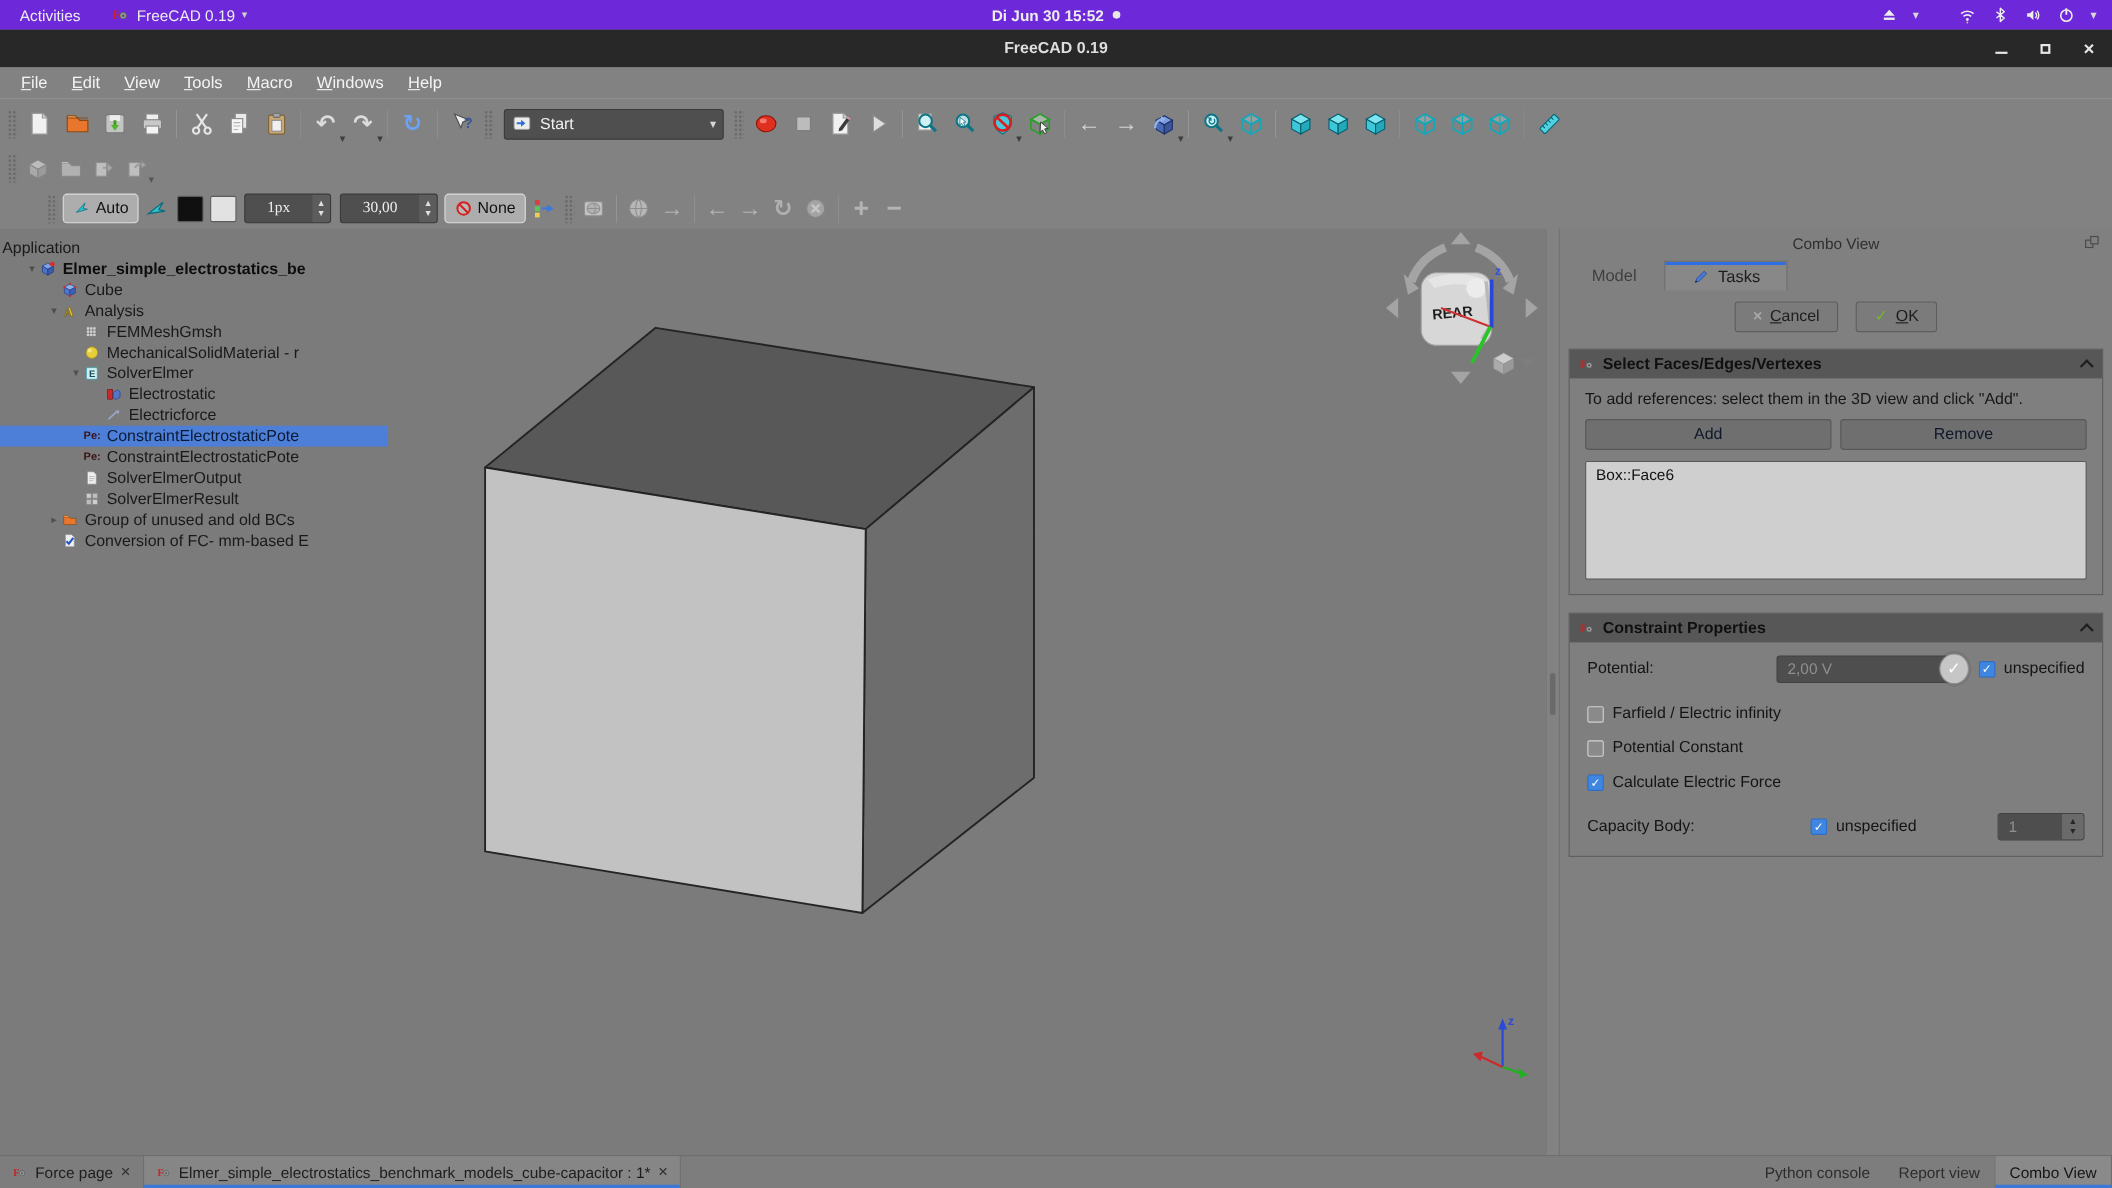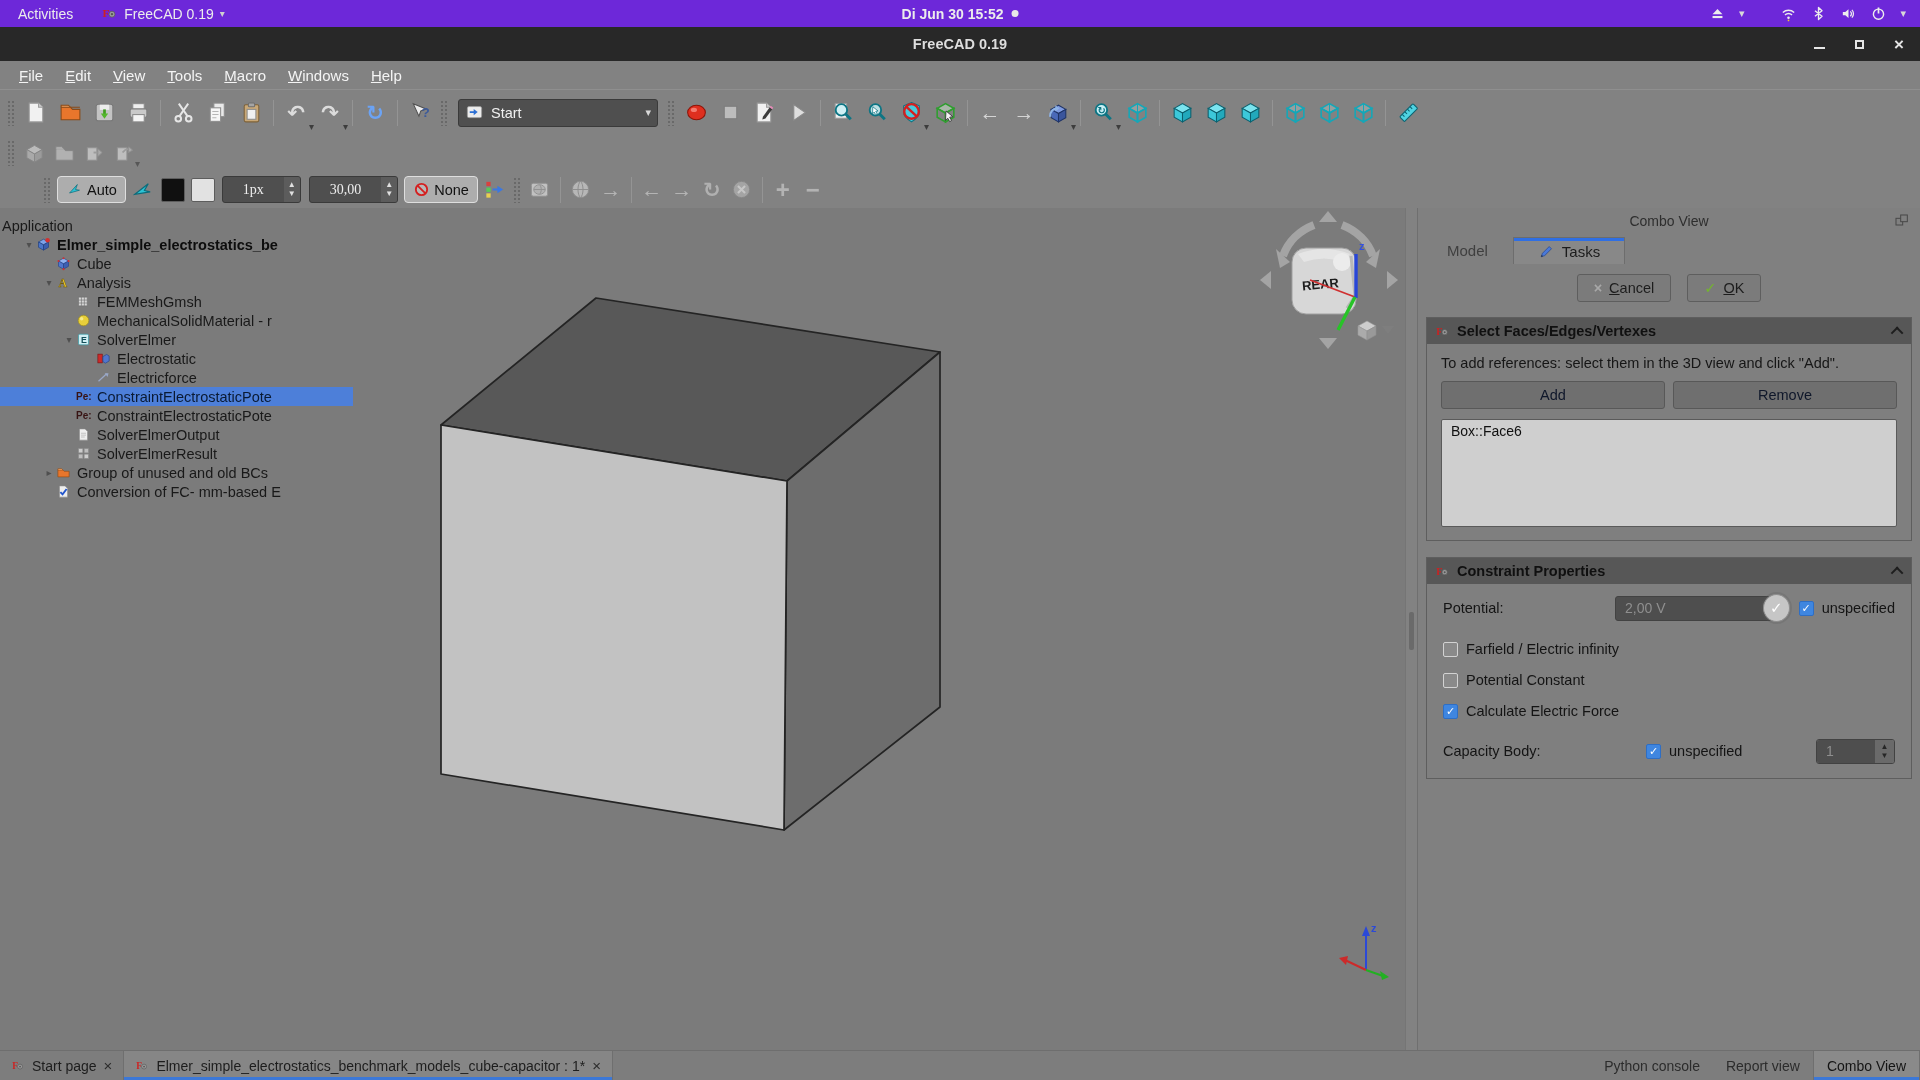--- a/index.html
+++ b/index.html
@@ -1008,21 +1008,21 @@
 
   <div class="mdibar" id="mdibar">
     <span class="mditab">
         <span class="fcmini icn">
           <svg viewBox="0 0 24 24">
             <text x="2" y="17" font-size="16" font-weight="bold" fill="#cc2222" font-family="Liberation Serif,serif">F</text>
             <circle cx="15.5" cy="13" r="4.2" fill="#9a9a9a" stroke="#555"></circle>
             <circle cx="15.5" cy="13" r="1.6" fill="#555"></circle>
           </svg>
         </span>
-        <span>Start page</span>
+        <span>Force page</span>
         <span class="close">×</span>
       </span>
       <span class="mditab active">
         <span class="fcmini icn">
           <svg viewBox="0 0 24 24">
             <text x="2" y="17" font-size="16" font-weight="bold" fill="#cc2222" font-family="Liberation Serif,serif">F</text>
             <circle cx="15.5" cy="13" r="4.2" fill="#9a9a9a" stroke="#555"></circle>
             <circle cx="15.5" cy="13" r="1.6" fill="#555"></circle>
           </svg>
         </span>

